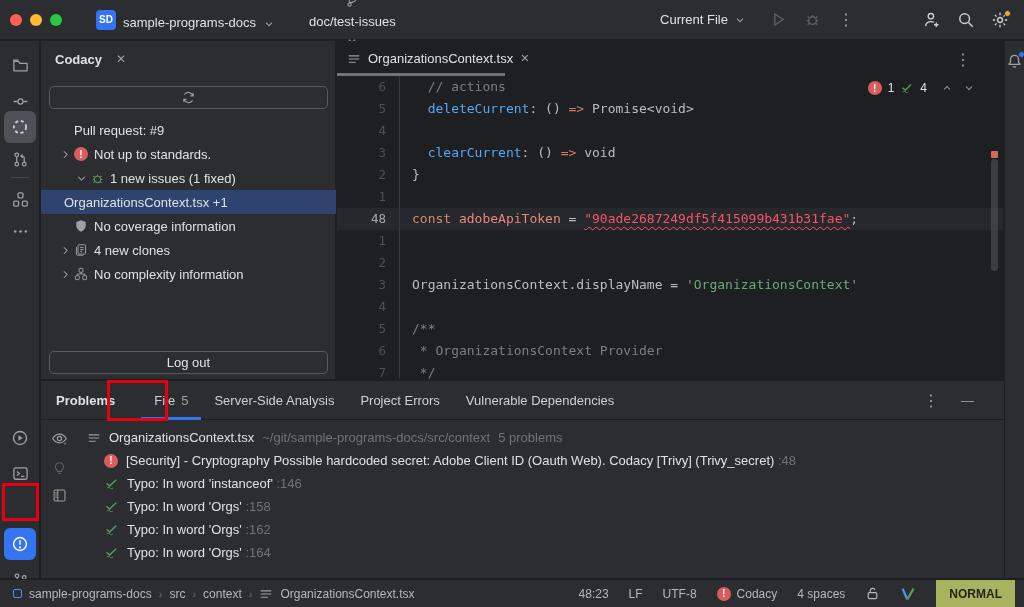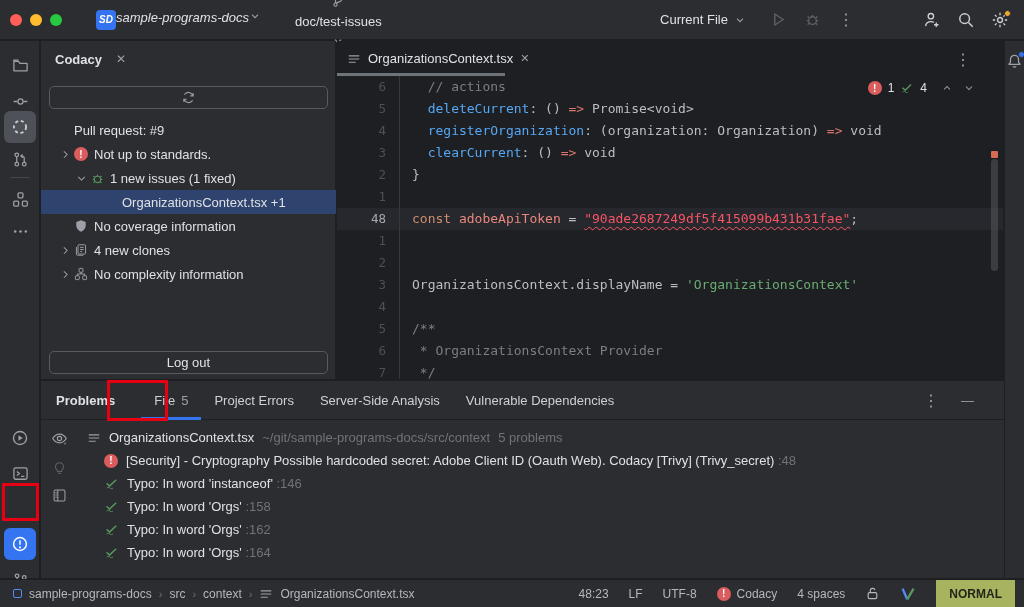--- a/index.html
+++ b/index.html
@@ -8,21 +8,21 @@
   .app { position:relative; width:1024px; height:607px; background:#1E1F22; overflow:hidden; color:#DFE1E5; font-size:13px; }
 
   svg { display:block; }
   .ic { display:inline-flex; align-items:center; justify-content:center; }
 
   
   .titlebar { position:absolute; left:0; top:0; width:1024px; height:40px; background:#2B2D30; border-bottom:1px solid #1E1F22; display:flex; align-items:center; }
   .traffic { display:flex; gap:8px; margin-left:10px; }
   .tl { width:12px; height:12px; border-radius:50%; }
   .tl.r { background:#FF5F57; } .tl.y { background:#FEBC2E; } .tl.g { background:#28C840; }
-  .proj-group { display:flex; align-items:flex-start; margin-left:28px; padding:4px 6px; border-radius:6px;font-style:italic; }
+  .proj-group { display:flex; align-items:flex-end; gap:7px; margin-left:28px; padding:4px 6px; border-radius:6px; }
   .sd-badge { width:20px; height:20px; border-radius:4px; background:#3574F0; color:#fff; font-size:10px; font-weight:bold; display:flex; align-items:center; justify-content:center; }
   .tb-label { color:#DFE1E5; font-size:13px; }
   .chev { color:#9DA0A8; }
   .branch-group { display:flex; align-items:center; gap:6px; margin-left:22px; padding:4px 6px; border-radius:6px; color:#DFE1E5;flex-direction:column; }
   .tb-spacer { flex:1; }
   .runcfg { display:flex; align-items:center; gap:6px; color:#DFE1E5; margin-right:18px; }
   .tb-icon { width:28px; height:28px; border-radius:6px; display:flex; align-items:center; justify-content:center; margin-right:6px; position:relative; }
   .dim { opacity:.45; }
   .tb-right-gap { width:52px; }
   .gear-dot { position:absolute; top:4px; right:3px; width:7px; height:7px; border-radius:50%; background:#F0A732; border:1px solid #2B2D30; }
@@ -297,21 +297,21 @@
             </svg>
           </span>
           <span class="tr-icon">
             <svg width="15" height="15" viewBox="0 0 16 16" fill="none" stroke="#57965C" stroke-width="1.2">
               <circle cx="8" cy="9" r="3.4"></circle>
               <path d="M8 5.6V4M4.8 6.6L3.6 5.4M11.2 6.6l1.2-1.2M4.6 9H3M13 9h-1.6M5 11.4l-1.2 1.2M11 11.4l1.2 1.2"></path>
             </svg>
           </span>
           <span>1 new issues (1 fixed)</span>
         </div>
-        <div class="tree-row selected" style="padding-left: 81px;">
+        <div class="tree-row selected" style="padding-left: 23px;">
           <span>OrganizationsContext.tsx +1</span>
         </div>
         <div class="tree-row" style="padding-left: 18px;">
           <span class="tr-chev"></span>
           <span class="tr-icon">
             <svg width="14" height="14" viewBox="0 0 16 16" fill="#9DA0A8">
               <path d="M8 1.4l5.4 1.9v4.2c0 3.4-2.3 5.9-5.4 7-3.1-1.1-5.4-3.6-5.4-7V3.3z"></path>
             </svg>
           </span>
           <span>No coverage information</span>
@@ -362,21 +362,21 @@
         <span>OrganizationsContext.tsx</span>
         <span class="tab-x">✕</span>
         <span class="tab-underline"></span>
       </div>
       <span class="tabbar-kebab">⋮</span>
     </div>
     <div class="code-area">
       <div id="code-lines">
           <div class="code-row"><span class="ln">6</span><span class="code"><span>  </span><span class="tok-cm">// actions</span></span></div>
           <div class="code-row"><span class="ln">5</span><span class="code"><span>  </span><span class="tok-fn">deleteCurrent</span><span>: () </span><span class="tok-ar">=&gt;</span><span> Promise&lt;void&gt;</span></span></div>
-          <div class="code-row"><span class="ln">4</span><span class="code"><span>  </span><span class="tok-fn">registerOrganization</span><span>: (organization: Organization) </span><span class="tok-ar">=&gt;</span><span> void</span></span></div>
+          <div class="code-row"><span class="ln">4</span></div>
           <div class="code-row"><span class="ln">3</span><span class="code"><span>  </span><span class="tok-fn">clearCurrent</span><span>: () </span><span class="tok-ar">=&gt;</span><span> void</span></span></div>
           <div class="code-row"><span class="ln">2</span><span class="code"><span>}</span></span></div>
           <div class="code-row"><span class="ln">1</span><span class="code"></span></div>
           <div class="code-row current"><span class="ln">48</span><span class="code"><span class="tok-kw">const</span><span> </span><span class="tok-eid">adobeApiToken</span><span> = </span><span class="tok-estr">"90ade2687249df5f415099b431b31fae"</span><span>;</span></span></div>
           <div class="code-row"><span class="ln">1</span><span class="code"></span></div>
           <div class="code-row"><span class="ln">2</span></div>
           <div class="code-row"><span class="ln">3</span><span class="code"><span>OrganizationsContext.displayName = </span><span class="tok-str">'OrganizationsContext'</span></span></div>
           <div class="code-row"><span class="ln">4</span><span class="code"></span></div>
           <div class="code-row"><span class="ln">5</span><span class="code"><span class="tok-cm">/**</span></span></div>
           <div class="code-row"><span class="ln">6</span><span class="code"><span class="tok-cm"> * OrganizationsContext Provider</span></span></div>
@@ -422,24 +422,24 @@
 
   <div class="problems">
     <div class="prob-head">
       <span class="prob-title">Problems</span>
       <div class="prob-tabs" id="prob-tabs">
           <div class="prob-tab sel">
             <span>File</span>
             <span class="cnt">5</span>
           </div>
           <div class="prob-tab">
-            <span>Project Errors</span>
+            <span>Server-Side Analysis</span>
           </div>
           <div class="prob-tab">
-            <span>Server-Side Analysis</span>
+            <span>Project Errors</span>
           </div>
           <div class="prob-tab">
             <span>Vulnerable Dependencies</span>
           </div>
         </div>
       <div class="prob-head-icons">
         <span class="kebab">⋮</span>
         <span>—</span>
       </div>
     </div>

